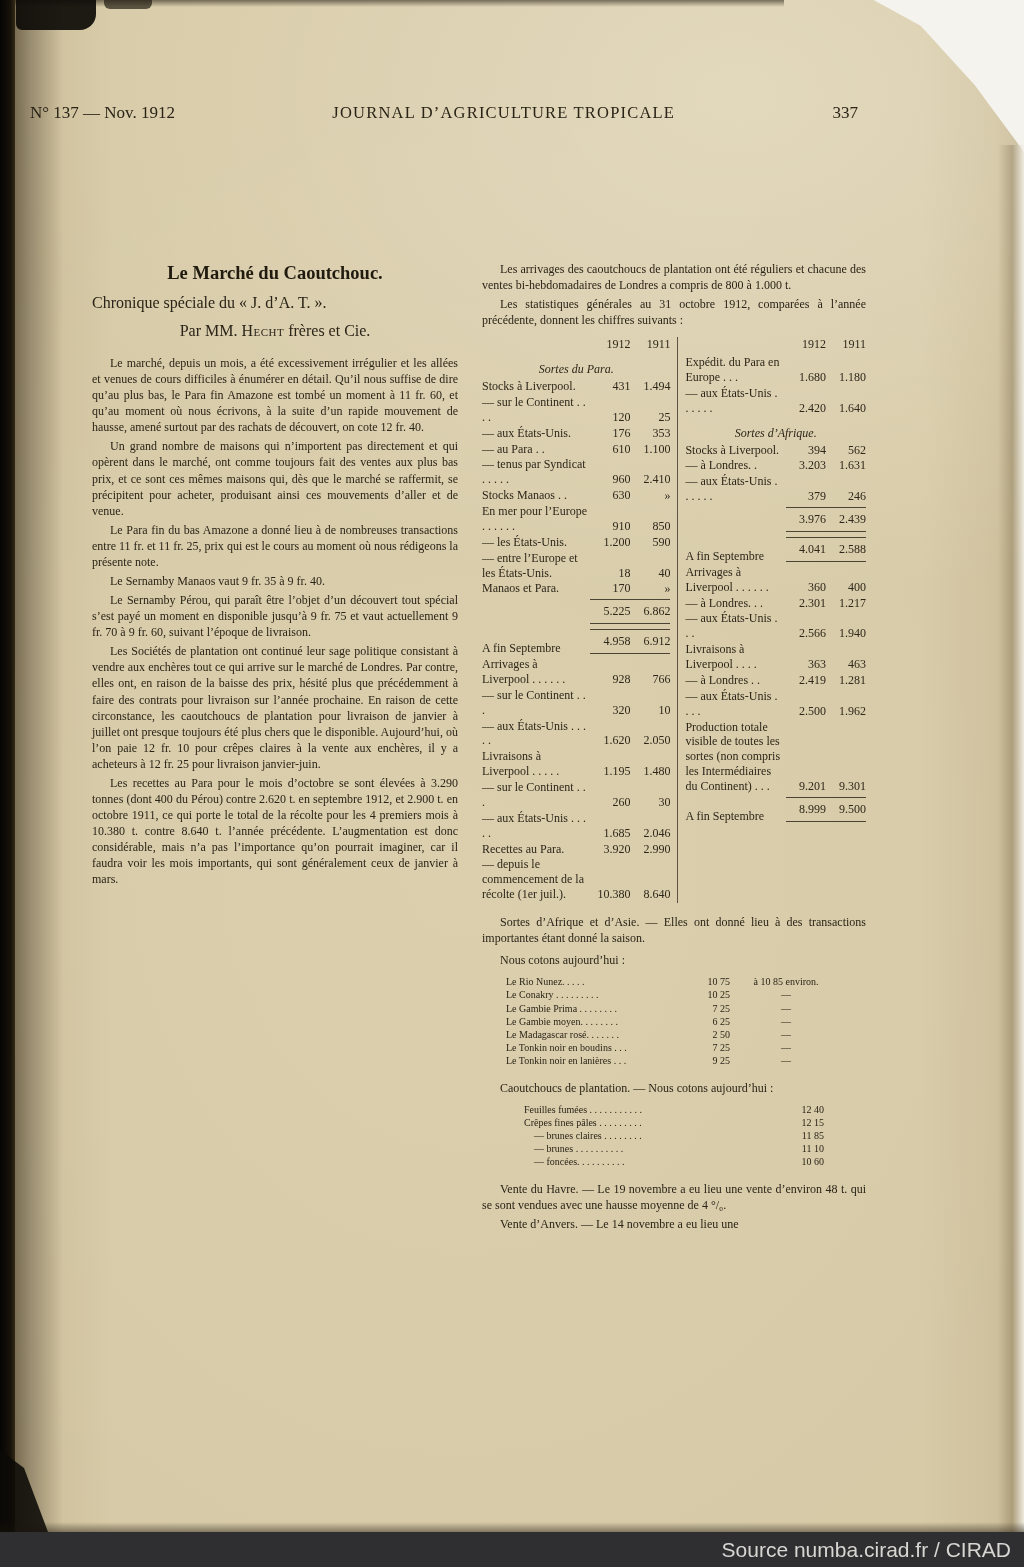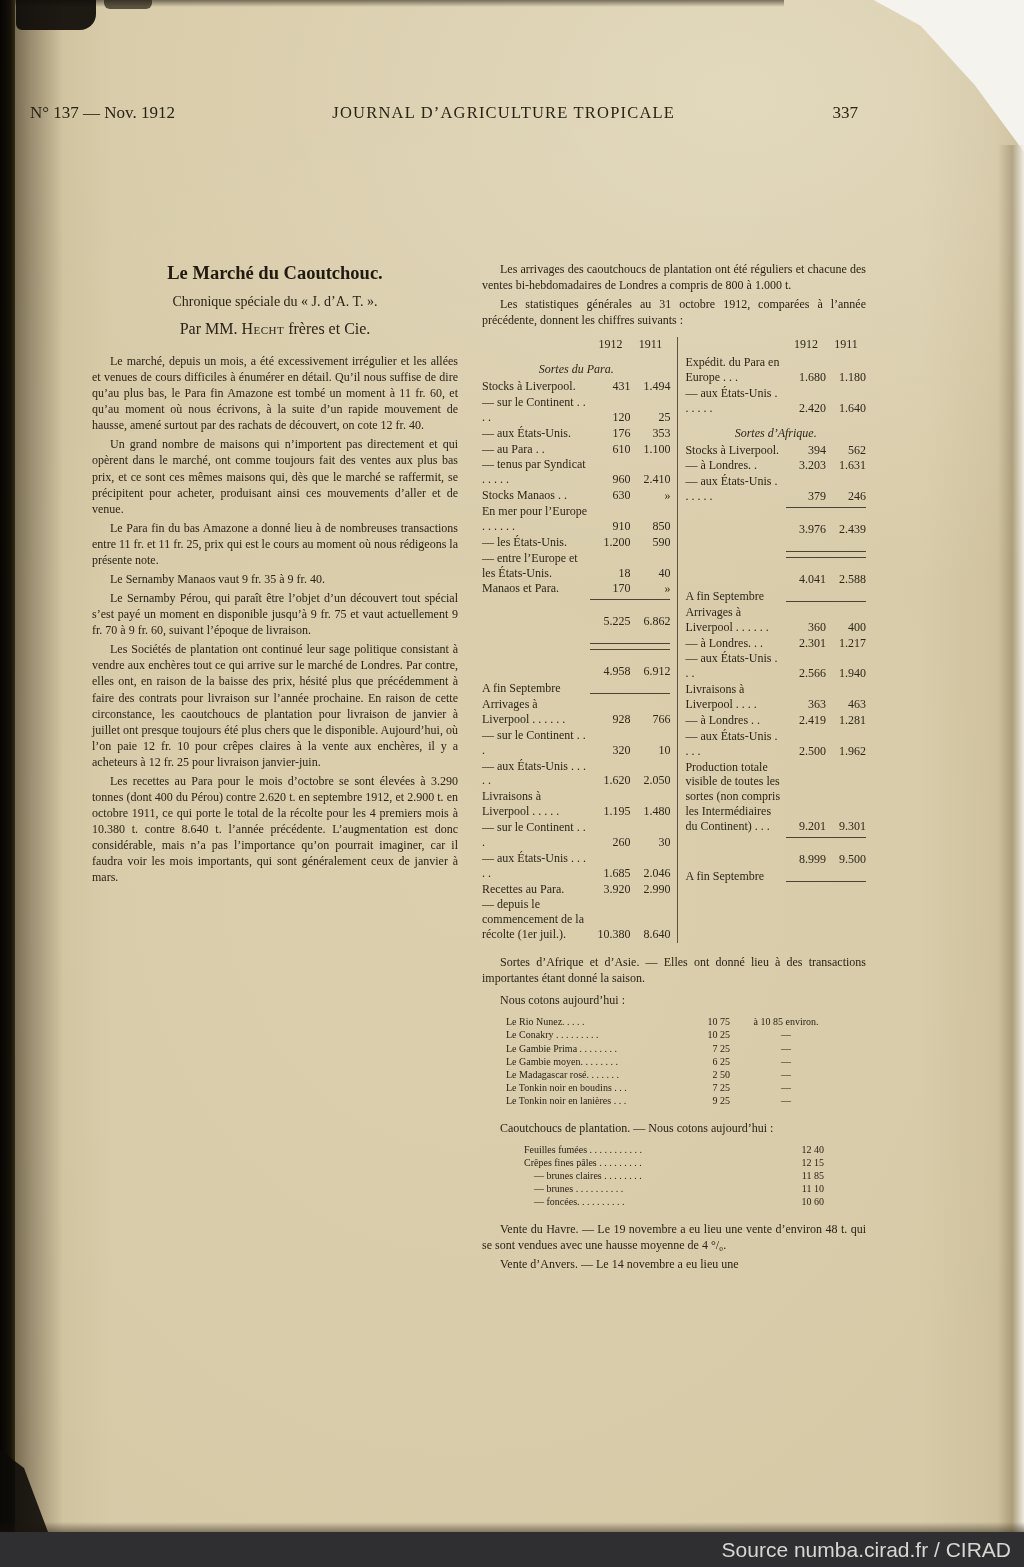--- a/index.html
+++ b/index.html
@@ -52,35 +52,35 @@
 
   
   .columns { position: absolute; top: 261px; left: 92px; width: 774px; display: flex; gap: 24px; }
   .col-left { width: 366px; }
   .col-right { width: 384px; }
   .body-p { font-size: 12px; line-height: 1.34; text-align: justify; text-indent: 1.5em; margin: 0 0 3px 0; }
   .ital { }
   .sc { font-variant: small-caps; letter-spacing: 0.5px; }
 
   .art-head { text-align: center; font-weight: 700; font-size: 18.5px; margin: 2px 0 10px 0; color: #211b0f; }
-  .art-sub { text-align: center; font-size: 14px; margin: 0 0 10px 0; }
+  .art-sub { font-size: 16px; margin: 0 0 10px 0; }
   .art-by { text-align: center; font-size: 16px; margin: 0 0 15px 0; }
 
   
   .stats { display: flex; font-size: 12px; line-height: 1.24; margin: 9px 0 11px 0; color: #2e271a; }
   .stats .sub { width: 50%; box-sizing: border-box; }
   .stats .sub2 { border-left: 1px solid #5c5343; padding-left: 7px; margin-left: 7px; }
   .thead { display: flex; justify-content: flex-end; margin-bottom: 3px; }
-  .thead .hv { width: 40px; text-align: center; }
+  .thead .hv { width: 40px; text-align: right; }
   .trow { display: flex; align-items: flex-end; margin-bottom: 1px; }
   .trow .lbl { flex: 1 1 auto; }
   .trow .vals { display: flex; flex: 0 0 auto; margin-left: 3px; }
   .trow .v { width: 40px; text-align: right; }
   .t-section { display: block; text-align: center; font-style: italic; margin: 10px 0 2px 0; font-family: Liberation Serif, serif; }
-  .t-sum .vals { border-top: 1px solid #4b4334; border-bottom: 1px solid #4b4334; padding: 14px 0; margin-top: 2px; margin-bottom: 2px; }
+  .t-sum .vals { border-top: 1px solid #4b4334; border-bottom: 1px solid #4b4334; padding: 4px 0; margin-top: 2px; margin-bottom: 2px; }
 
   
   .quotes { width: 336px; margin: 7px auto 10px auto; font-size: 10px; line-height: 1.32; }
   .qrow { display: flex; align-items: baseline; }
   .qlbl { flex: 1 1 auto; }
   .qval { width: 44px; text-align: right; flex: 0 0 auto; }
   .qtail { width: 112px; text-align: center; flex: 0 0 auto; }
   .quotes2 { width: 300px; }
   .mt10 { margin-top: 10px; }
   .mt6 { margin-top: 6px; }

